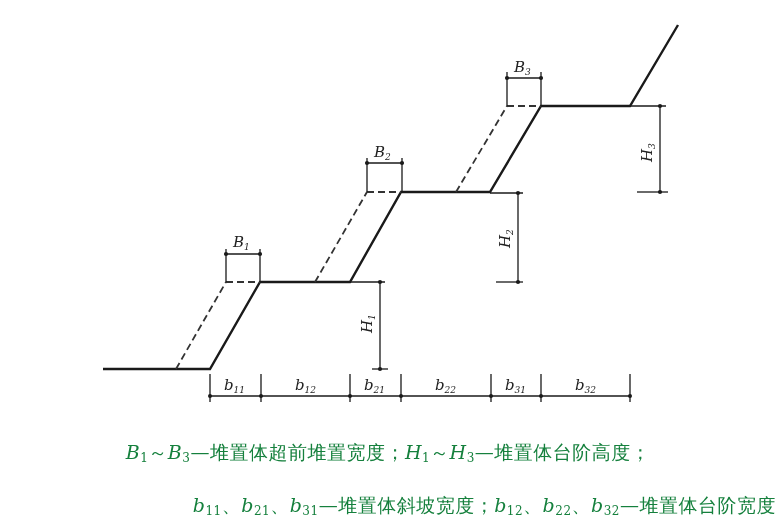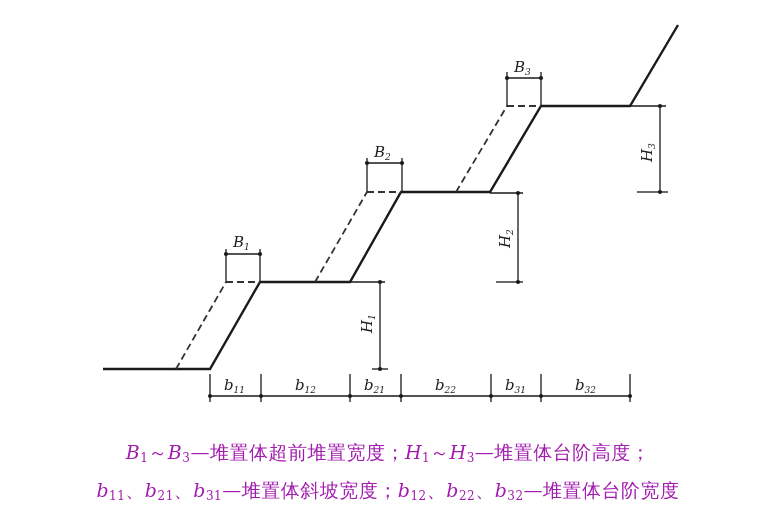--- a/index.html
+++ b/index.html
@@ -1,25 +1,25 @@
 <!DOCTYPE html>
 <html><head>
   <meta charset="utf-8">
   <style>
     html, body { margin: 0; padding: 0; background: #ffffff; }
     body { width: 776px; height: 521px; position: relative; overflow: hidden; font-family: "DejaVu Serif", serif; }
     #diagram { position: absolute; left: 0; top: 0; width: 776px; height: 521px; }
     .lbl { font-family: "DejaVu Serif", "Liberation Serif", serif; font-style: italic; fill: #222; }
     .sub { font-size: 9px; }
-    .caption { position: absolute; left: 0; width: 776px; text-align: center; color: #a21caf;
+    .caption { position: absolute; left: 0; width: 776px; text-align: center; color: #15803d;
       font-family: "DejaVu Serif", "Liberation Serif", serif; font-size: 19px; white-space: nowrap; letter-spacing: 0.5px; }
     .caption i { font-style: italic; }
     .caption sub { font-size: 12px; vertical-align: -3px; line-height: 0; }
     #cap1 { top: 440px; }
-    #cap2 { top: 478px; }
+    #cap2 { top: 493px; text-align: right; }
   </style>
 </head>
 <body>
 
 <svg id="diagram" viewBox="0 0 776 521" xmlns="http://www.w3.org/2000/svg">
   <defs>
     <marker id="tick" markerWidth="6" markerHeight="6" refX="3" refY="3" orient="auto">
       <circle cx="3" cy="3" r="1.6" fill="#1a1a1a"></circle>
     </marker>
   </defs>

